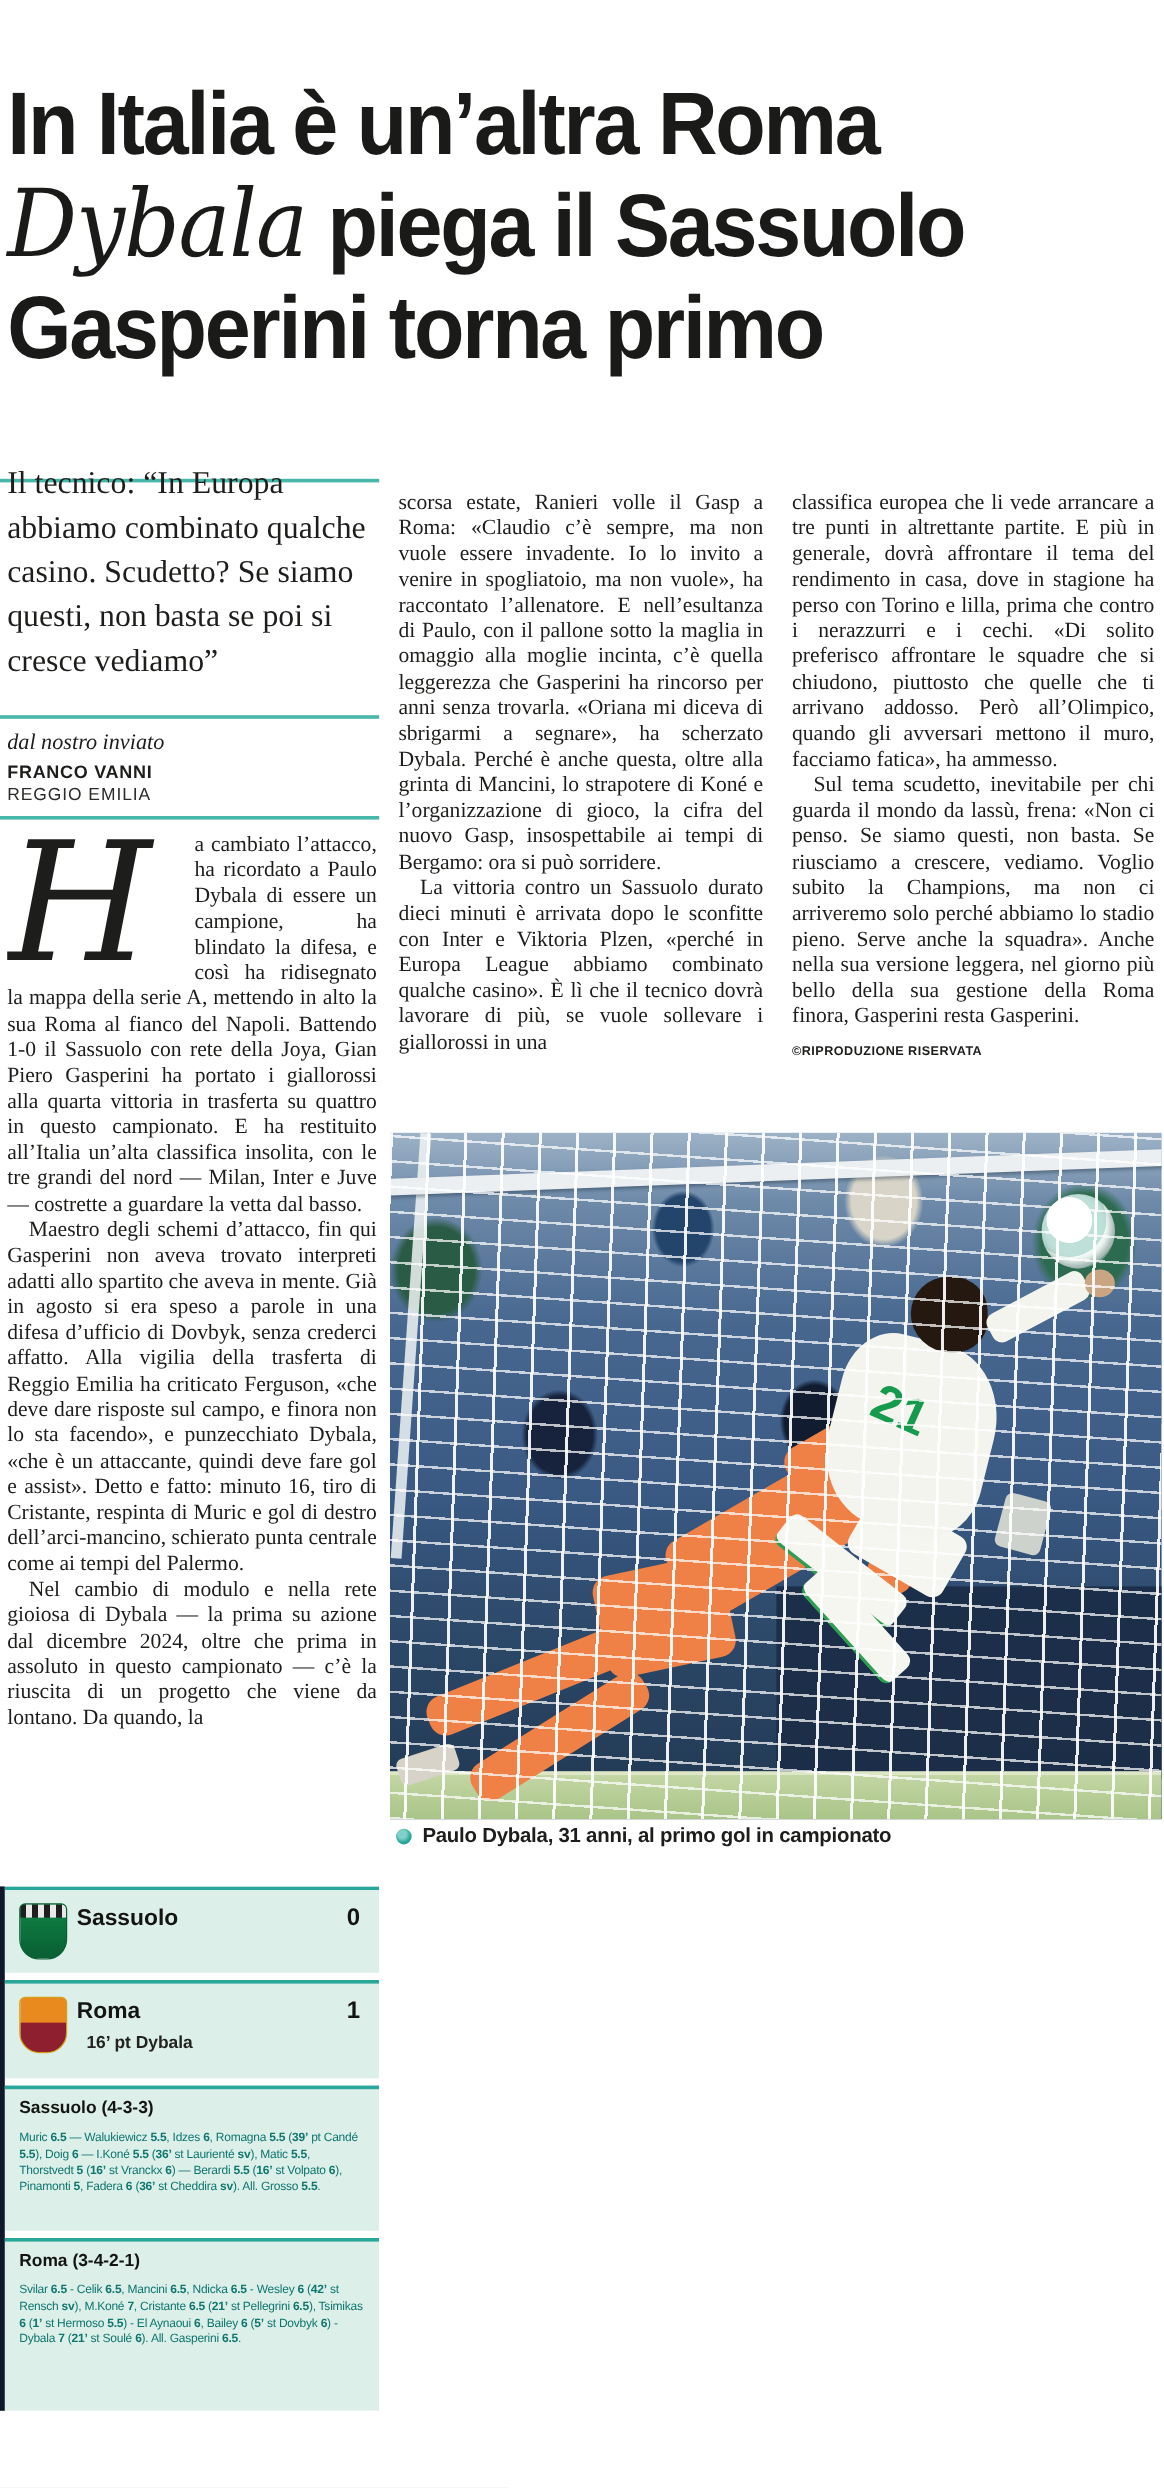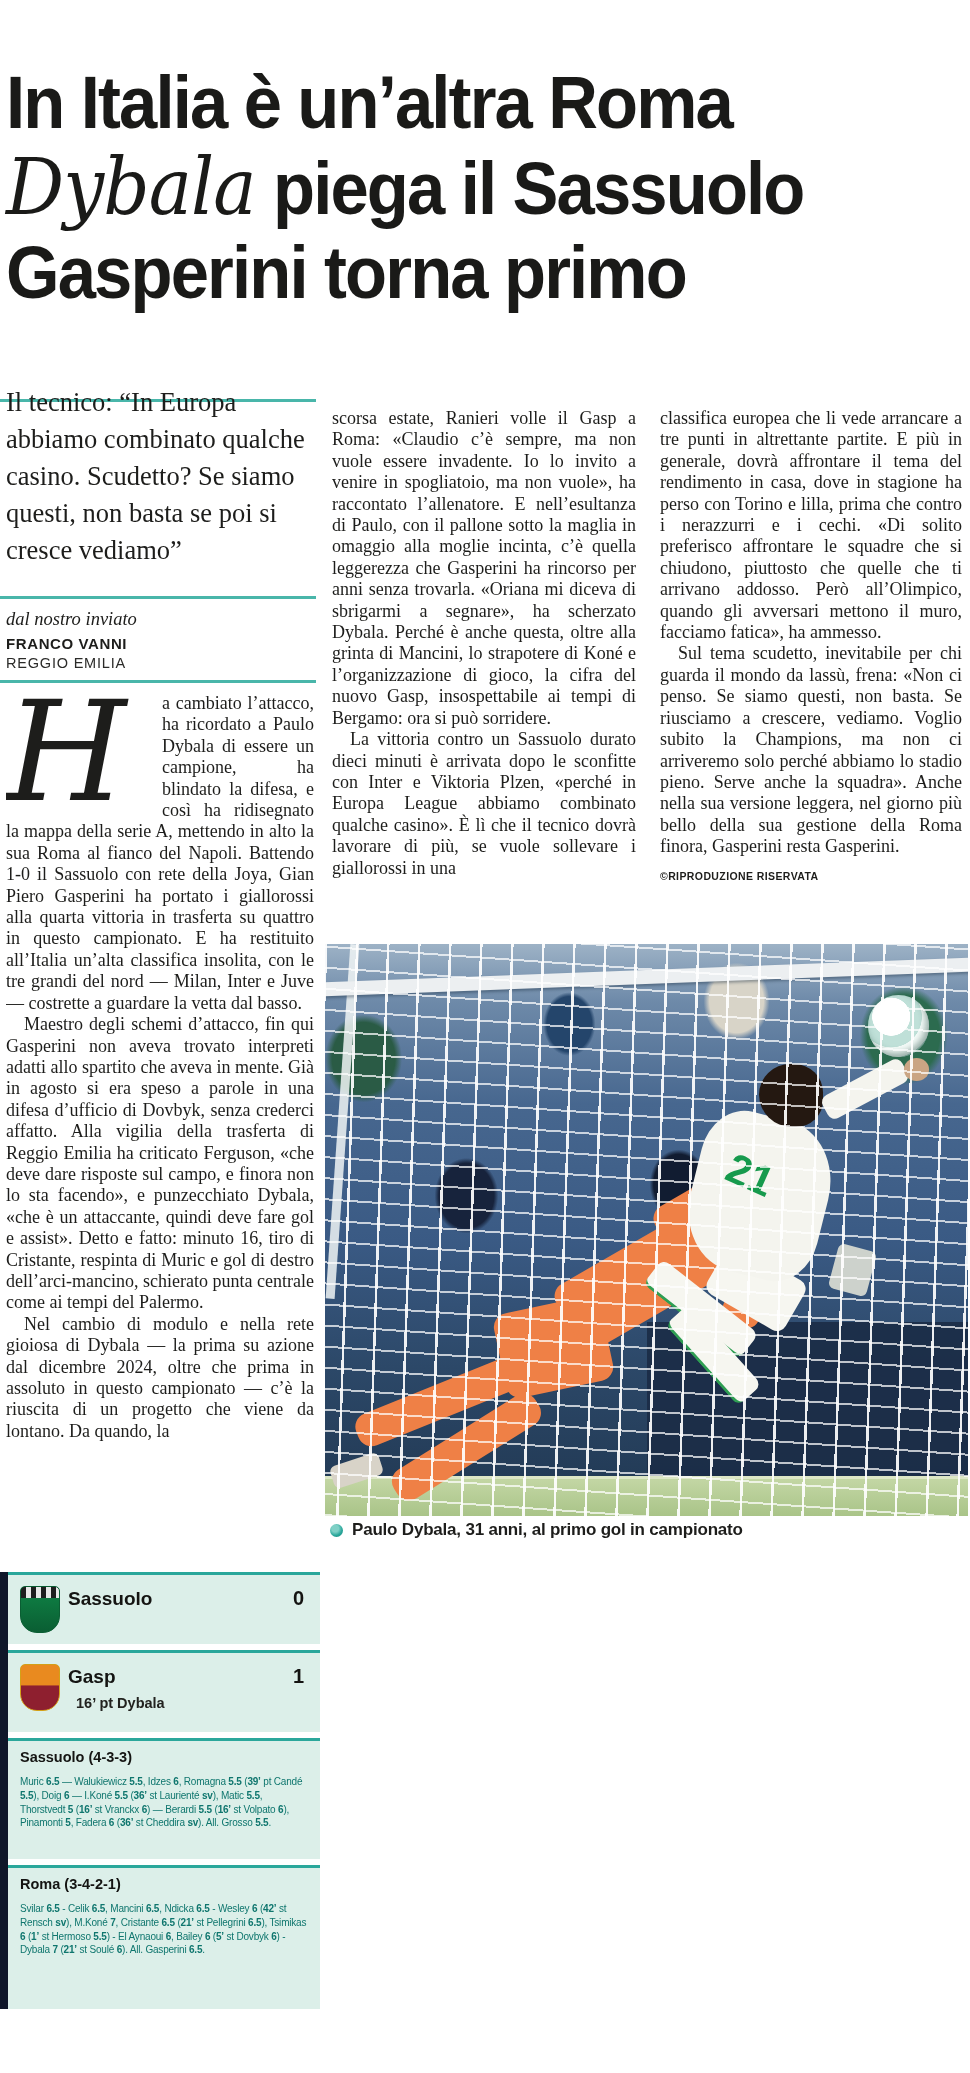--- a/index.html
+++ b/index.html
@@ -102,21 +102,21 @@
       repeating-linear-gradient(4deg, rgba(255,255,255,.72) 0 2px, rgba(0,0,0,0) 2px 21px);}
 
   
   .caption{position:absolute;left:330px;top:1520px;width:636px;font-family:"Liberation Sans",sans-serif;}
   .cap-dot{position:absolute;left:0;top:4px;width:13px;height:13px;border-radius:50%;
     background:radial-gradient(circle at 40% 35%, #7fd0c6 0 30%, #2aa79b 60%, #13857a);}
   .cap-text{margin-left:22px;font-weight:bold;font-size:17px;letter-spacing:-.2px;color:#1d1d1b;}
 
   
   .matchbox{position:absolute;left:0;top:1572px;width:312px;height:437px;
-    border-left:8px solid #0f172a;font-family:"Liberation Sans",sans-serif;overflow:hidden;}
+    border-left:4px solid #0f172a;font-family:"Liberation Sans",sans-serif;overflow:hidden;}
   .cell{position:relative;background:#dcefe9;border-top:3px solid #2aa79b;margin-bottom:6px;}
   .c1{height:69px;}
   .c2{height:79px;}
   .c3{height:110px;padding:8px 12px 0 12px;}
   .c4{height:133px;padding:8px 12px 0 12px;}
   .c5{height:80px;padding:8px 12px 0 12px;}
   .crest{position:absolute;left:12px;top:11px;width:38px;height:45px;
     border-radius:5px 5px 17px 17px;}
   .crest-sas{border:1px solid #0a5e33;
     background:
@@ -209,21 +209,21 @@
   <div class="matchbox">
 
     <div class="cell c1">
       <div class="crest crest-sas"></div>
       <div class="team-name">Sassuolo</div>
       <div class="team-score">0</div>
     </div>
 
     <div class="cell c2">
       <div class="crest crest-roma"></div>
-      <div class="team-name">Gasp</div>
+      <div class="team-name">Roma</div>
       <div class="team-score">1</div>
       <div class="team-scorers">16’ pt Dybala</div>
     </div>
 
     <div class="cell c3">
       <div class="ratings-header">Sassuolo (4-3-3)</div>
       <div class="ratings">Muric <b>6.5</b> — Walukiewicz <b>5.5</b>, Idzes <b>6</b>, Romagna <b>5.5</b> (<b>39’</b> pt Candé <b>5.5</b>), Doig <b>6</b> — I.Koné <b>5.5</b> (<b>36’</b> st Laurienté <b>sv</b>), Matic <b>5.5</b>, Thorstvedt <b>5</b> (<b>16’</b> st Vranckx <b>6</b>) — Berardi <b>5.5</b> (<b>16’</b> st Volpato <b>6</b>), Pinamonti <b>5</b>, Fadera <b>6</b> (<b>36’</b> st Cheddira <b>sv</b>). All. Grosso <b>5.5</b>.</div>
     </div>
 
     <div class="cell c4">

